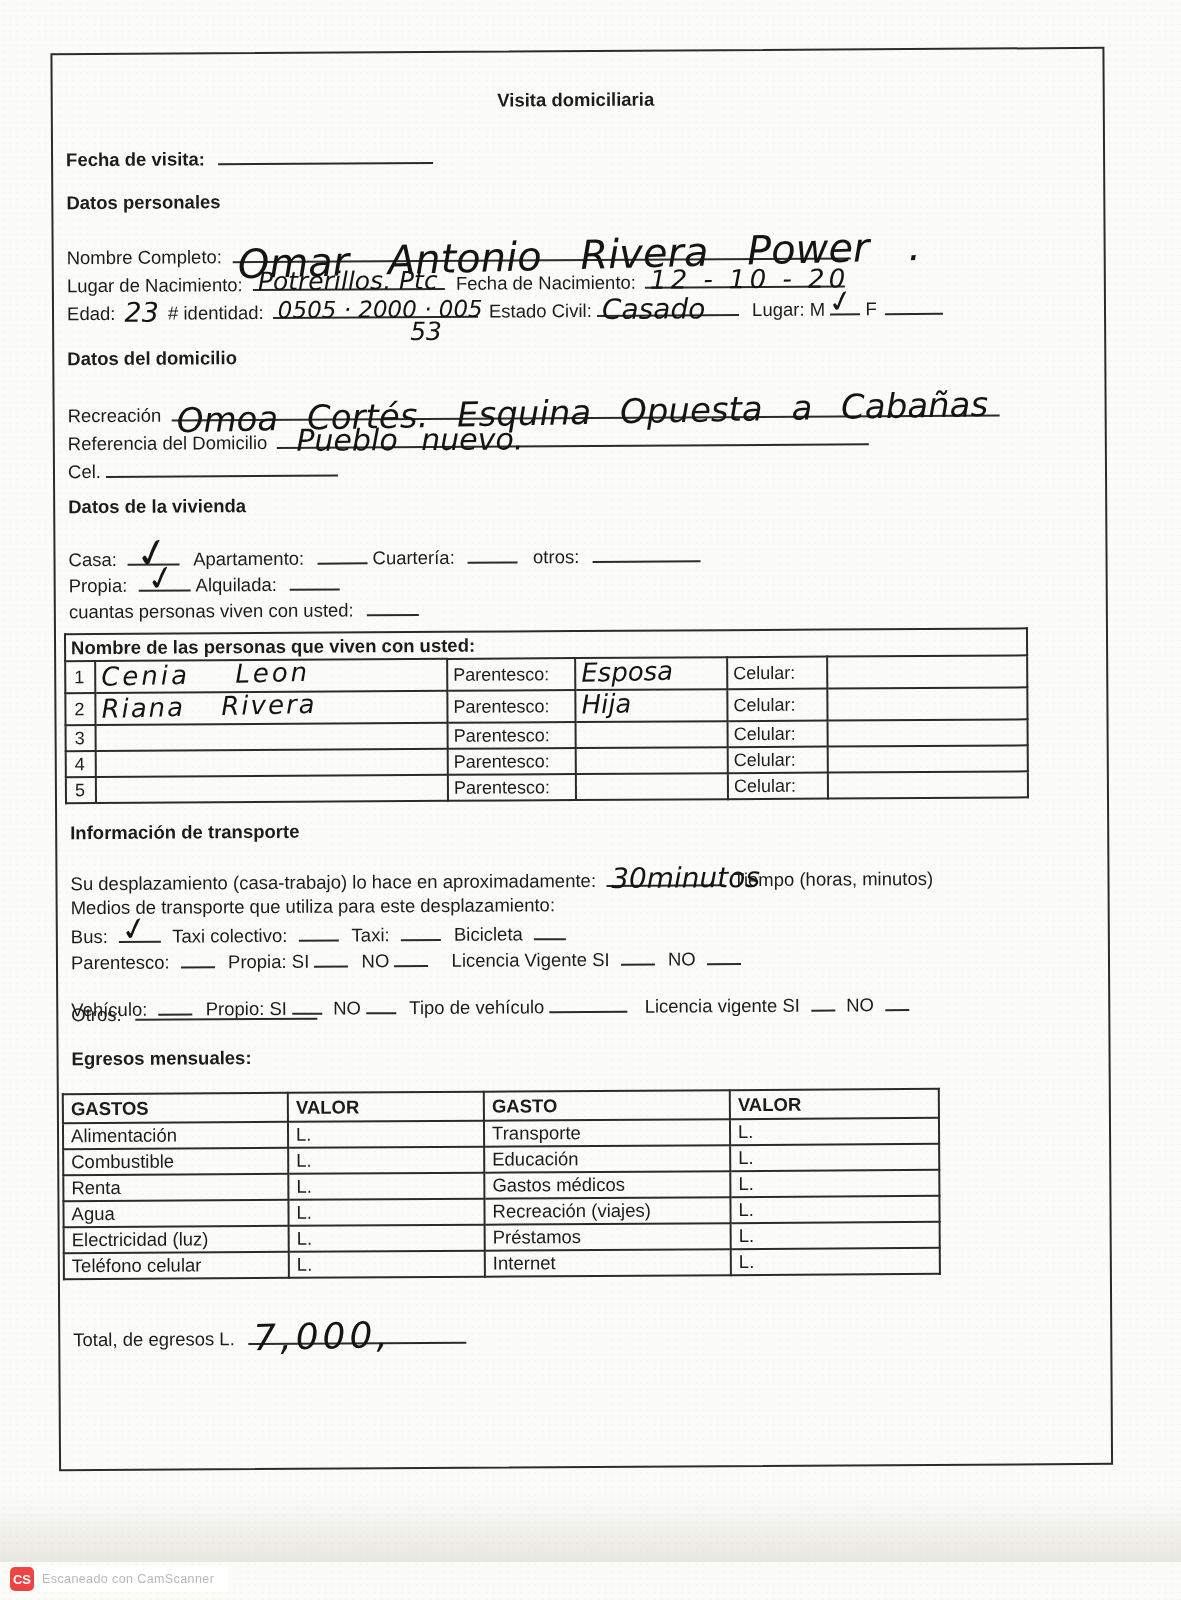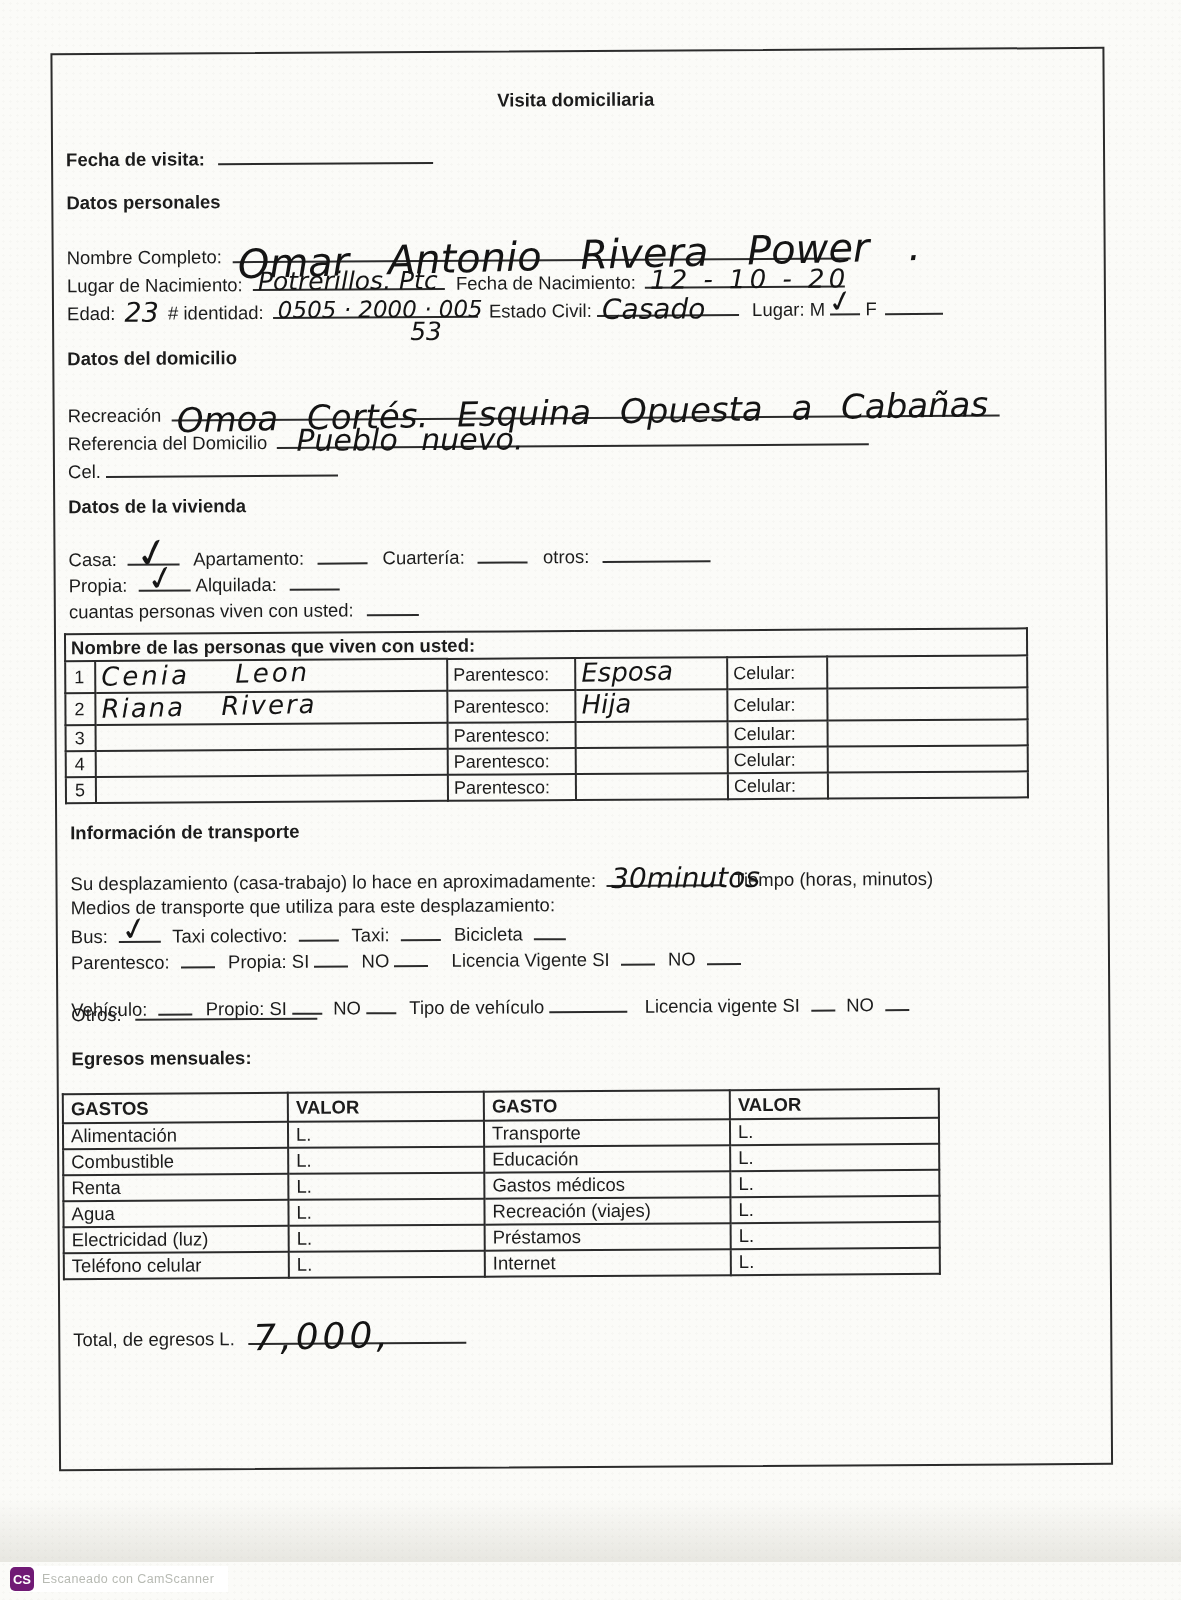--- a/index.html
+++ b/index.html
@@ -33,21 +33,21 @@
   .ptable td{font-size:18px;height:24px;}
   .ptable .num{text-align:left;padding-left:8px;}
   .ptable td .hw{font-size:26px;display:inline-block;transform:rotate(-1deg);position:relative;top:-2px;}
   .etable{position:absolute;left:60px;top:1090px;width:876px;}
   .etable th,.etable td{border:2px solid #2b2b2b;padding:0 7px;text-align:left;font-size:18.5px;}
   .etable th{height:27px;font-weight:bold;}
   .etable td{height:24px;}
   .scan-band{position:absolute;left:0;right:0;top:1498px;height:64px;
     background:linear-gradient(to bottom, rgba(193,190,178,0), rgba(181,178,165,0.28));}
   .footer{position:absolute;left:10px;top:1566px;height:26px;display:flex;align-items:center;background:#ffffff;padding-right:14px;}
-  .cs-badge{width:24px;height:24px;border-radius:5px;background:#701a75;color:#ffffff;
+  .cs-badge{width:24px;height:24px;border-radius:5px;background:#ef4444;color:#ffffff;
     font-size:13px;font-weight:bold;display:flex;align-items:center;justify-content:center;margin-right:8px;}
   .cs-text{font-size:12.5px;color:#b7bab3;letter-spacing:0.4px;}
 </style>
 </head>
 <body>
 
 <div class="sheet">
   <div class="tilt">
     <div class="frame"></div>
 
@@ -122,21 +122,21 @@
 
     <div class="line bold" style="top:492px;">Datos de la vivienda</div>
 
     <div class="line" style="top:542px;">
       <span class="seg">Casa:</span>
       <span class="blank" style="width:52px;margin-left:6px;">
         <span class="check" style="font-size:40px;bottom:-4px;">✓</span>
       </span>
       <span class="seg" style="margin-left:8px;">Apartamento:</span>
       <span class="blank" style="width:50px;margin-left:8px;"></span>
-      <span class="seg" style="margin-left:10px;">Cuartería:</span>
+      <span class="seg" style="">Cuartería:</span>
       <span class="blank" style="width:50px;margin-left:8px;"></span>
       <span class="seg" style="margin-left:10px;">otros:</span>
       <span class="blank" style="width:108px;margin-left:8px;"></span>
     </div>
 
     <div class="line" style="top:568px;">
       <span class="seg">Propia:</span>
       <span class="blank" style="width:52px;margin-left:6px;">
         <span class="check" style="font-size:34px;">✓</span>
       </span>

